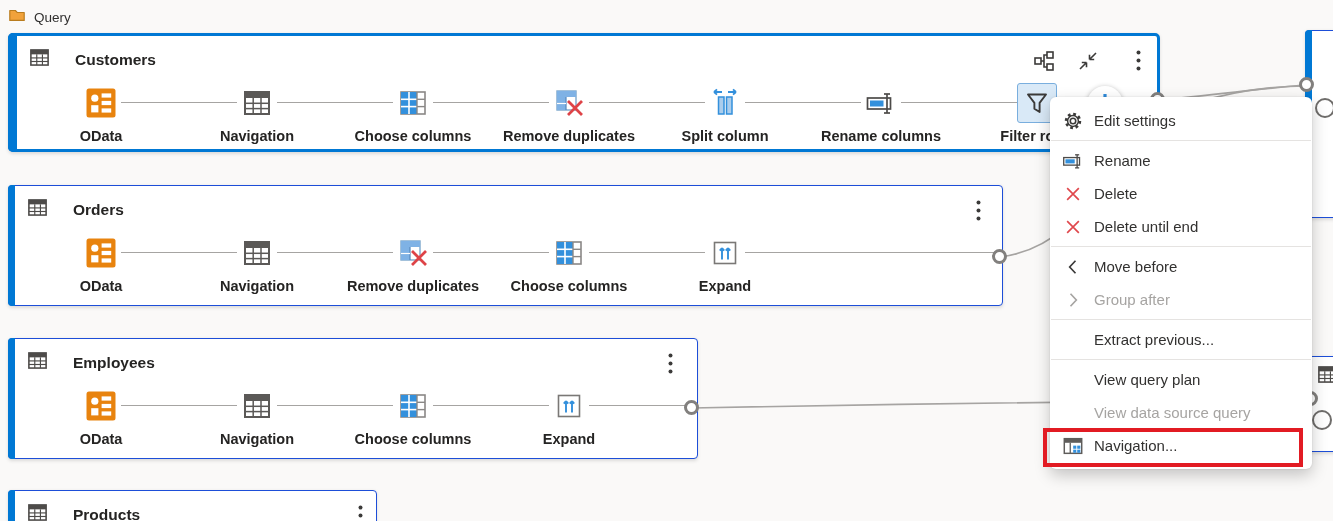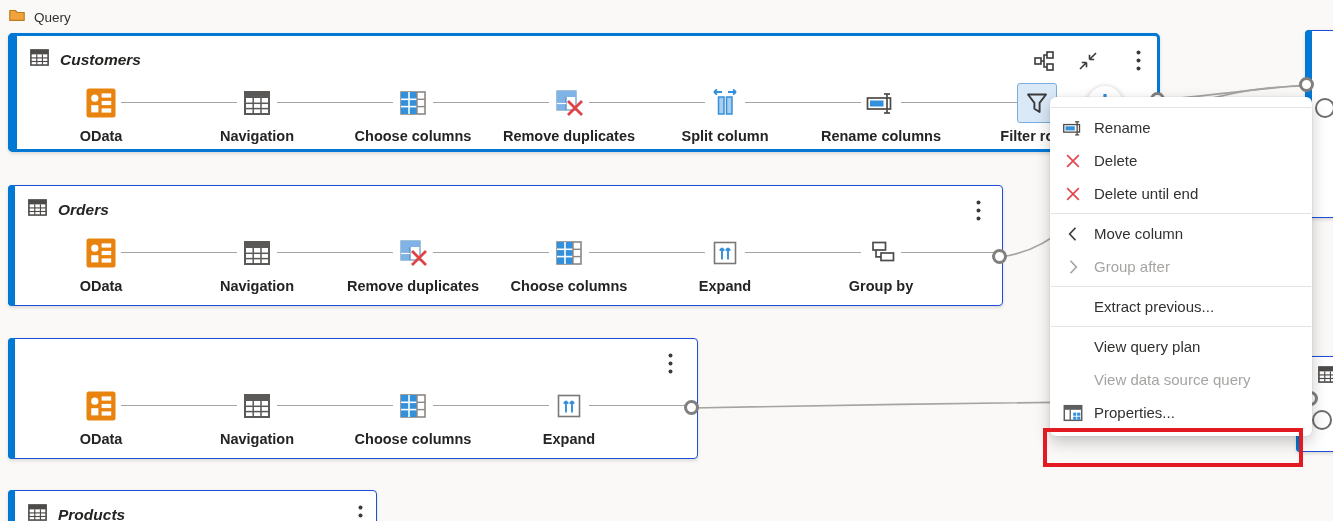--- a/index.html
+++ b/index.html
@@ -11,21 +11,21 @@
   .flabel{font-size:13.5px;color:#323130;}
 
   
   .layer-cards{position:absolute;inset:0;z-index:1;}
   .qcard{position:absolute;background:#fff;border:1px solid #1d4ed8;border-radius:4px;
          box-shadow:0 1.2px 3.6px rgba(0,0,0,.12);z-index:1;}
   .qcard .accent{position:absolute;left:-1px;top:-1px;bottom:-1px;width:7px;background:#0078d4;
          border-radius:4px 0 0 4px;}
   .qcard.selected{border:3px solid #0078d4;border-radius:5px;}
   .qcard.selected .accent{left:-3px;top:-3px;bottom:-3px;width:9px;border-radius:5px 0 0 5px;}
-  .qtitle{position:absolute;left:18px;top:11px;display:flex;align-items:center;gap:10px;font-style:italic;}
+  .qtitle{position:absolute;left:18px;top:11px;display:flex;align-items:center;gap:25px;}
   .qtitle .tname{font-size:15.5px;font-weight:700;color:#252423;white-space:nowrap;}
   .hicon{position:absolute;top:14px;width:22px;height:22px;display:flex;align-items:center;justify-content:center;cursor:pointer;}
   .more{position:absolute;top:13px;width:18px;height:22px;display:flex;align-items:center;justify-content:center;cursor:pointer;}
 
   .stepline{position:absolute;top:66px;height:0;border-top:1.7px solid #a6a4a2;}
   .step{position:absolute;top:47px;width:150px;margin-left:-75px;text-align:center;cursor:pointer;font-weight:bold;}
   .sico{width:40px;height:40px;display:flex;align-items:center;justify-content:center;background:#fff;margin:0 auto;}
   .sico.sel{background:#d9e9f7;border:1.4px solid #79aede;border-radius:3px;box-sizing:border-box;}
   .slabel{margin-top:5px;font-size:14.5px;color:#252423;white-space:nowrap;}
 
@@ -283,33 +283,36 @@
             <svg width="32" height="32" viewBox="0 0 32 32">
               <rect x="5.5" y="5.5" width="21" height="21" fill="#fff" stroke="#7a7876" stroke-width="1.6"></rect>
               <g stroke="#3390dc" stroke-width="1.9" fill="none">
                 <path d="M13 22.5 V11 M13 11 L10.8 13.6 M13 11 L15.2 13.6"></path>
                 <path d="M19 22.5 V11 M19 11 L16.8 13.6 M19 11 L21.2 13.6"></path>
               </g>
             </svg>
           </span>
         <div class="slabel">Expand</div>
       </div>
-        <div class="step" style="left:872px;">
-        <span class="sico">
-            <svg width="32" height="32" viewBox="0 0 32 32" fill="none" stroke="#4d4b49" stroke-width="1.7">
-              <rect x="8" y="5.5" width="12.5" height="7.5" fill="#fff"></rect>
-              <path d="M11 13 V19.8 H16"></path>
-              <rect x="16" y="16" width="12.5" height="7.5" fill="#fff"></rect>
-            </svg>
-          </span>
-        <div class="slabel">Group by</div>
-      </div>
       </div>
       <div class="qcard" style="left: 8px; top: 338px; width: 688px; height: 119px;">
         <span class="accent"></span>
+    <div class="qtitle">
+      <span><svg width="21" height="21" viewBox="0 0 20 20">
+              <rect x="1.8" y="2.8" width="16.4" height="14.4" fill="#fff" stroke="#4d4b49" stroke-width="1.5"></rect>
+              <rect x="1.8" y="2.8" width="16.4" height="4.2" fill="#4d4b49"></rect>
+              <g stroke="#4d4b49" stroke-width="1.1">
+                <line x1="7.4" y1="7" x2="7.4" y2="17.2"></line>
+                <line x1="12.8" y1="7" x2="12.8" y2="17.2"></line>
+                <line x1="1.8" y1="10.4" x2="18.2" y2="10.4"></line>
+                <line x1="1.8" y1="13.8" x2="18.2" y2="13.8"></line>
+              </g>
+            </svg></span>
+      <span class="tname">Employees</span>
+    </div>
         <span class="more" style="left:652px;">
           <svg width="5" height="21" viewBox="0 0 5 21" fill="#3b3a39">
             <circle cx="2.5" cy="2.6" r="2"></circle>
             <circle cx="2.5" cy="10.5" r="2"></circle>
             <circle cx="2.5" cy="18.4" r="2"></circle>
           </svg>
         </span>
         <div class="stepline" style="left:92px;right:0;"></div>
         <div class="step" style="left:92px;">
         <span class="sico">
@@ -434,20 +437,30 @@
     <div class="ring" style="left:1312px;top:410px;"></div>
   </div>
 
   <div class="plus">
       <svg width="34" height="34" viewBox="0 0 34 34">
         <path d="M17 7 V27 M7 17 H27" stroke="#2f8ad9" stroke-width="3.2"></path>
       </svg>
     </div>
 
   <div class="menu" id="menu">
+      <div class="mi">
+        <span class="ic">
+          <svg width="22" height="22" viewBox="0 0 24 24" fill="none" stroke="#3b3a39">
+            <circle cx="12" cy="12" r="7.4" stroke-width="3.2" stroke-dasharray="2.9 2.91"></circle>
+            <circle cx="12" cy="12" r="5.9" stroke-width="1.6"></circle>
+            <circle cx="12" cy="12" r="3" stroke-width="1.7"></circle>
+          </svg>
+        </span>
+    <span>Edit settings</span>
+      </div>
       <div class="mdiv"></div>
       <div class="mi">
         <span class="ic">
           <svg width="22" height="22" viewBox="0 0 32 32">
             <rect x="2.5" y="11" width="23" height="11" fill="#fff" stroke="#4d4b49" stroke-width="1.9"></rect>
             <rect x="5" y="13.5" width="13.5" height="6" fill="#3390dc"></rect>
             <g stroke="#4d4b49" stroke-width="1.9">
               <line x1="22" y1="7" x2="22" y2="26"></line>
               <line x1="19" y1="7" x2="25" y2="7"></line>
               <line x1="19" y1="26" x2="25" y2="26"></line>
@@ -472,21 +485,21 @@
         </span>
     <span>Delete until end</span>
       </div>
       <div class="mdiv"></div>
       <div class="mi">
         <span class="ic">
           <svg width="20" height="20" viewBox="0 0 24 24">
             <path d="M15 4.5 L8 12 L15 19.5" stroke="#3b3a39" stroke-width="2" fill="none"></path>
           </svg>
         </span>
-    <span>Move column</span>
+    <span>Move before</span>
       </div>
       <div class="mi disabled">
         <span class="ic">
           <svg width="20" height="20" viewBox="0 0 24 24">
             <path d="M9 4.5 L16 12 L9 19.5" stroke="#a6a4a2" stroke-width="2" fill="none"></path>
           </svg>
         </span>
     <span>Group after</span>
       </div>
       <div class="mdiv"></div>
@@ -510,18 +523,18 @@
             <rect x="2.5" y="4" width="19" height="4.5" fill="#5f5d5b"></rect>
             <line x1="9" y1="8.5" x2="9" y2="20" stroke="#5f5d5b" stroke-width="1.4"></line>
             <g fill="#3390dc">
               <rect x="12.2" y="11.6" width="3.4" height="3.4"></rect>
               <rect x="16.6" y="11.6" width="3.4" height="3.4"></rect>
               <rect x="12.2" y="16" width="3.4" height="3.4"></rect>
               <rect x="16.6" y="16" width="3.4" height="3.4"></rect>
             </g>
           </svg>
         </span>
-    <span>Properties...</span>
+    <span>Navigation...</span>
       </div>
     </div>
 
   <div class="redbox"></div>
 </div>
 
 </body></html>

